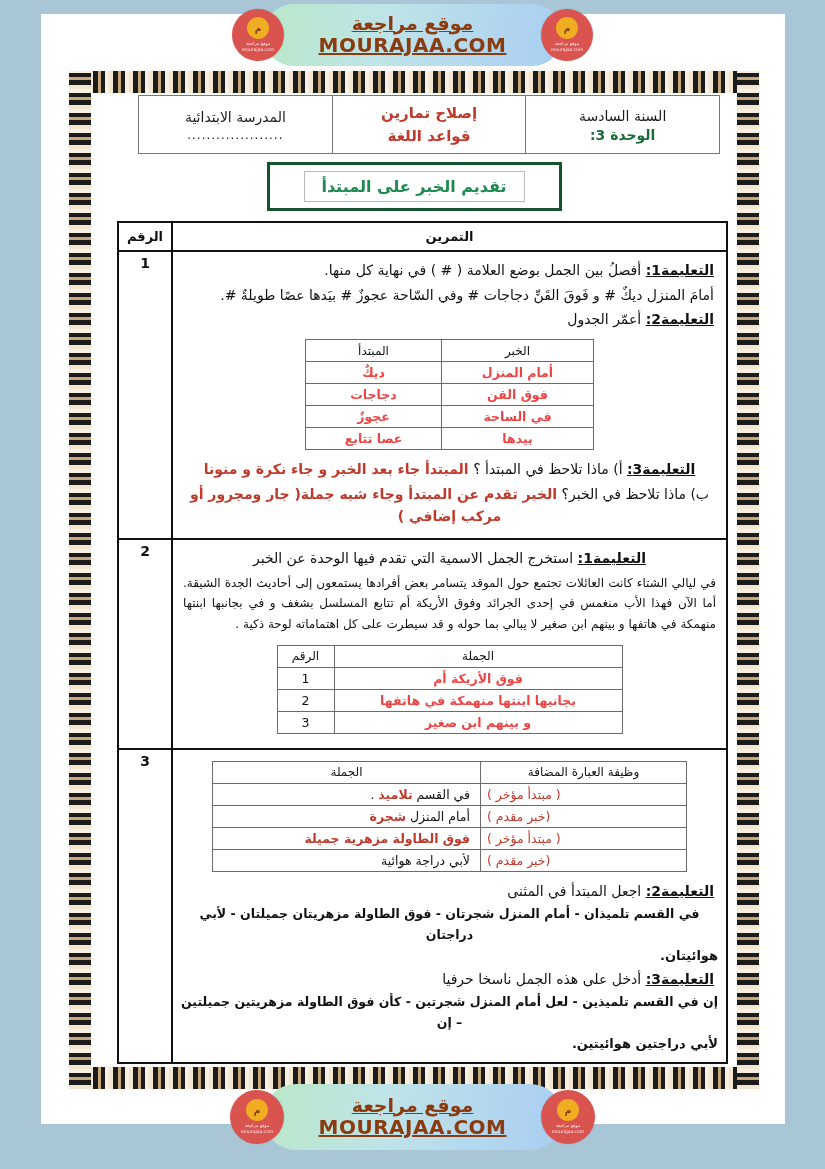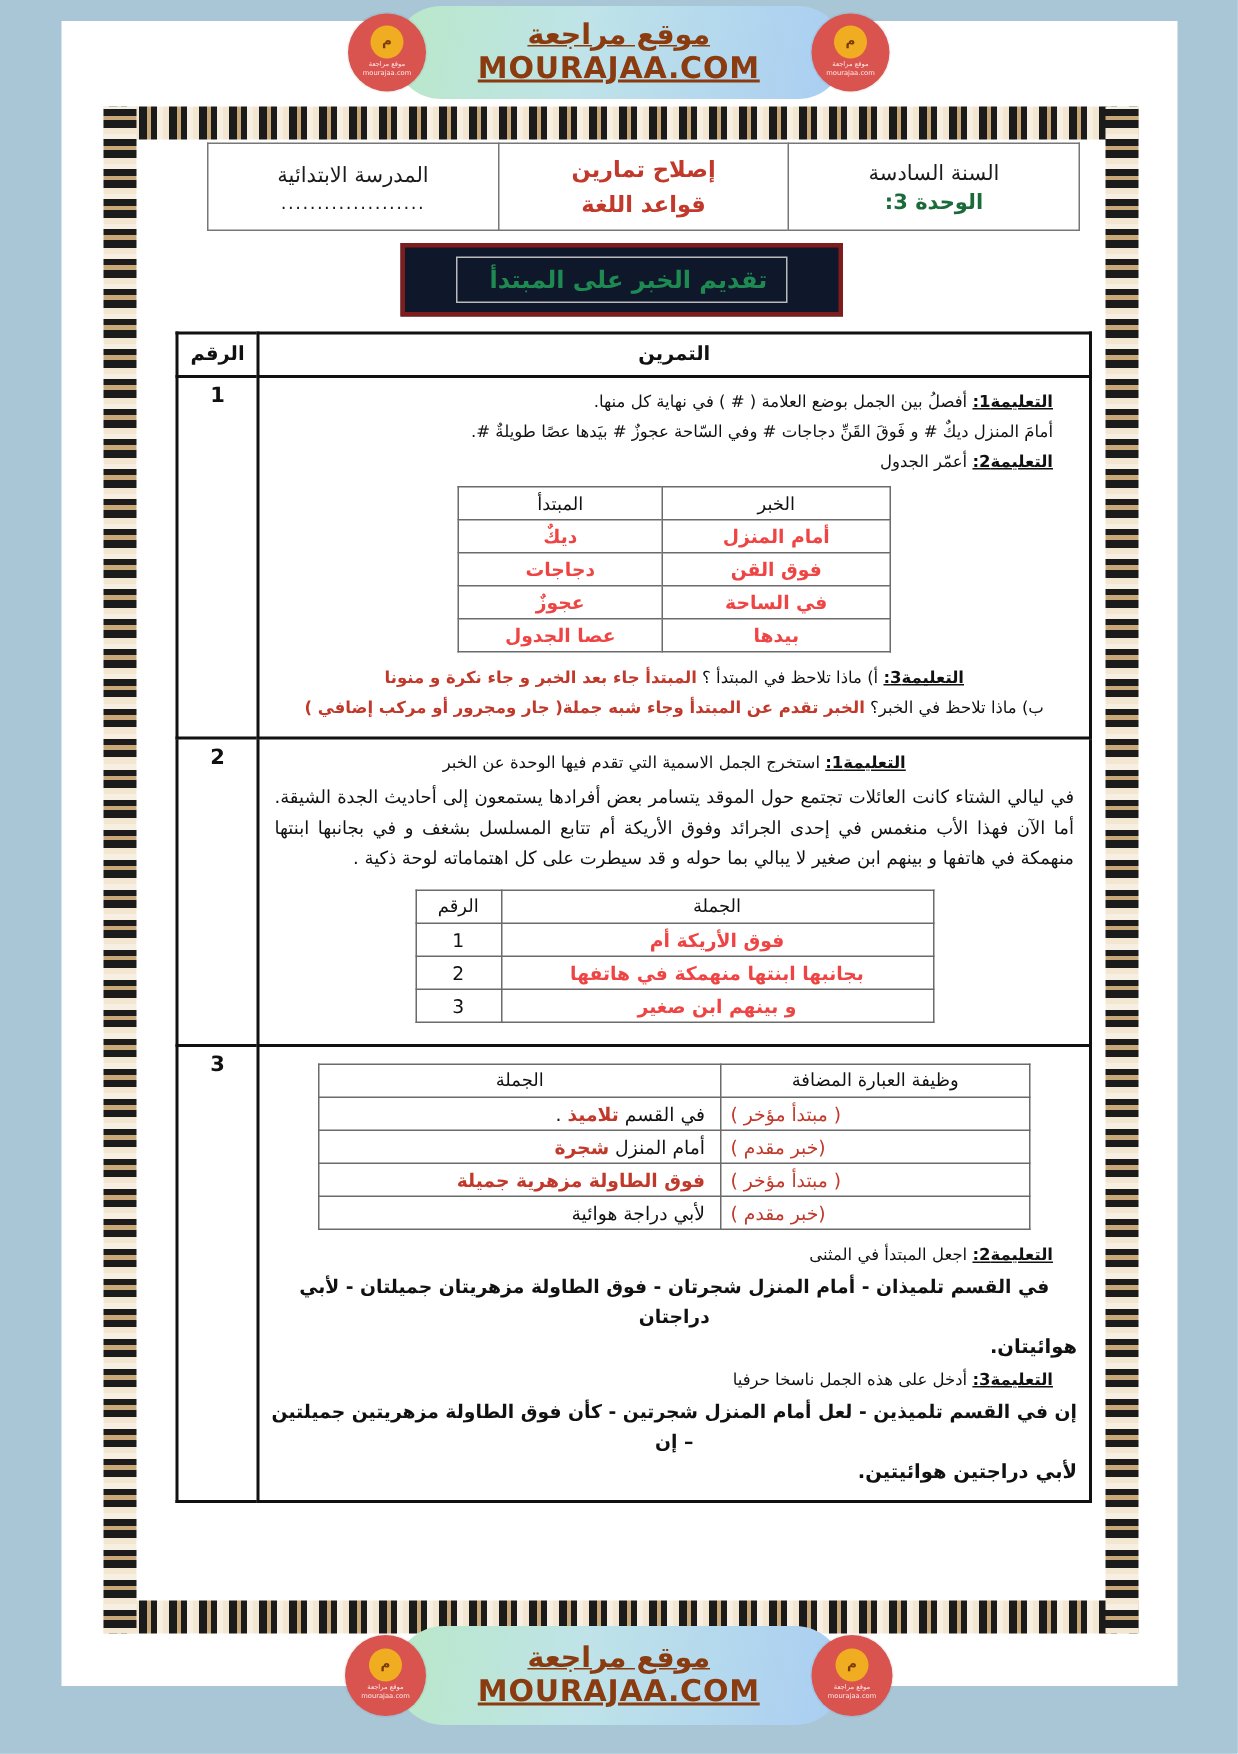--- a/index.html
+++ b/index.html
@@ -145,24 +145,25 @@
   }
   .hdr-black { font-size: 14px; color: #1b1b1b; line-height: 1.5; }
   .hdr-red   { font-size: 15px; color: #c0392b; font-weight: bold; line-height: 1.5; }
   .hdr-dots  { font-size: 12px; color: #1b1b1b; letter-spacing: 1px; }
   .hdr-green { font-size: 14px; color: #1b6b3a; font-weight: bold; }
   .hdr-line  { display: block; text-align: center; }
 
   
   .title-wrap { display: flex; justify-content: center; margin-top: 8px; }
   .title-box {
-    border: 3px solid #7f1d1d;
+    border: 3px solid #14532d;
     padding: 6px 34px;
-    background: #0f172a;
+    background: #ffffff;
     min-width: 295px;
+    text-align: center;
   }
   .title-box .inner {
     border: 1px solid #bbb;
     padding: 5px 12px;
   }
   .title-text {
     font-size: 16px; font-weight: bold; color: #1e8a52;
   }
 
   
@@ -180,21 +181,21 @@
   }
   th.col-num, td.col-num {
     width: 54px; text-align: center; vertical-align: middle;
   }
   th.col-ex { text-align: center; }
   .th-label { font-size: 13px; font-weight: bold; color: #111; padding: 5px 2px; }
   .num-cell { font-size: 14px; font-weight: bold; color: #111; }
   td.ex-cell { padding: 5px 8px 8px 8px; }
 
   
-  .ins { font-size: 11px; line-height: 1.62; color: #111; margin: 2px 16px; }
+  .ins { font-size: 14px; line-height: 1.62; color: #111; margin: 2px 4px; }
   .ins-label {
     font-weight: bold; text-decoration: underline; color: #111;
   }
   .r { color: #c0392b; font-weight: bold; }
   .t-right { text-align: right; }
   .t-center { text-align: center; }
   .para {
     font-size: 12px; line-height: 1.72; color: #111;
     text-align: justify; margin: 3px 2px 4px 2px;
   }
@@ -349,21 +350,21 @@
                 <tr>
                   <td class="cell-r">فوق القن</td>
                   <td class="cell-r">دجاجات</td>
                 </tr>
                 <tr>
                   <td class="cell-r">في الساحة</td>
                   <td class="cell-r">عجوزٌ</td>
                 </tr>
                 <tr>
                   <td class="cell-r">بيدها</td>
-                  <td class="cell-r">عصا الجدول</td>
+                  <td class="cell-r">عصا تتابع</td>
                 </tr>
               </tbody>
                 </table>
             </div>
 
             <div class="ins t-center">
               <span class="ins-label">التعليمة3:</span>
               <span>أ) ماذا تلاحظ في المبتدأ ؟</span>
               <span class="r">المبتدأ جاء بعد الخبر و جاء نكرة و منونا</span>
             </div>

